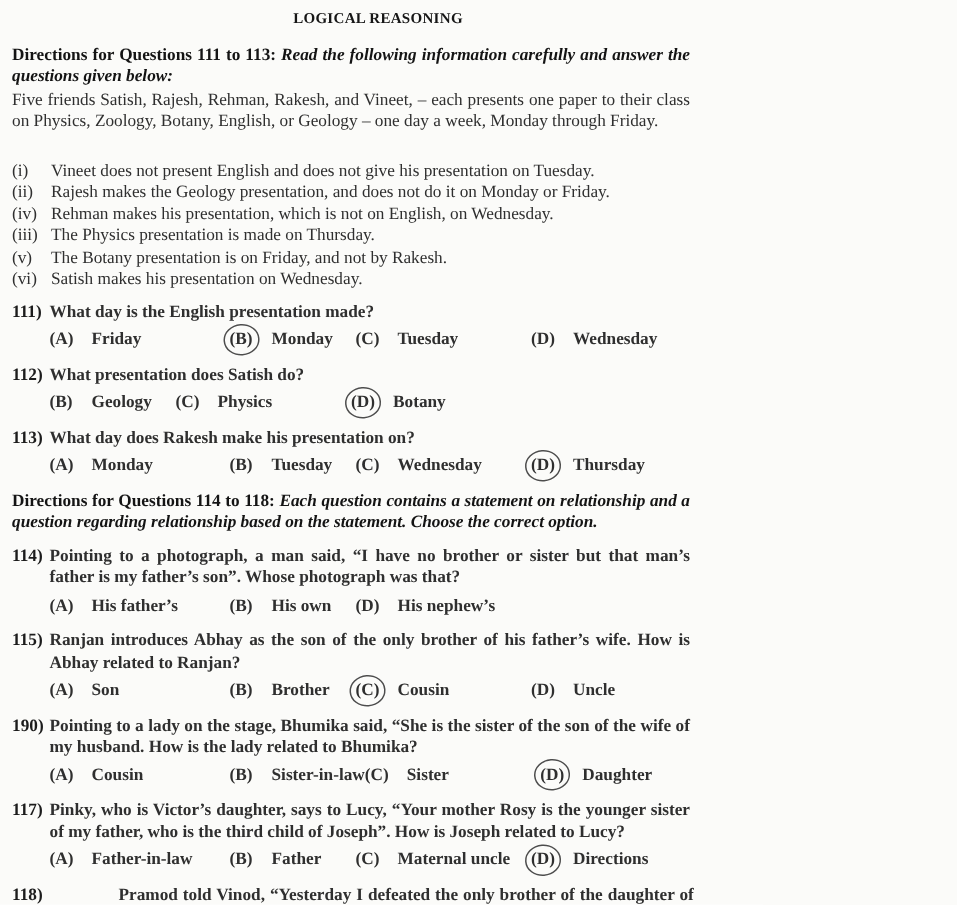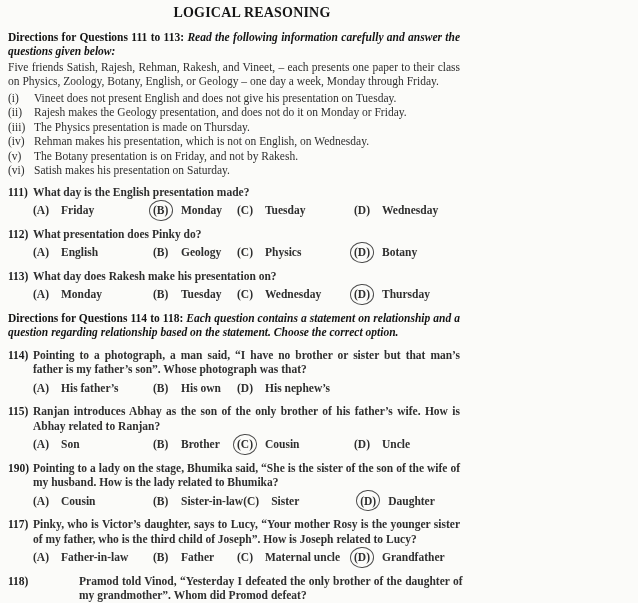--- a/index.html
+++ b/index.html
@@ -13,33 +13,33 @@
     line-height:14.5px;
     overflow:hidden;
     box-sizing:border-box;
     padding:6px 0 0 8px;
   }
   .content { width:452px; }
   .doc-title {
     width:488px;
     text-align:center;
     font-weight:bold;
-    font-size:14px;
+    font-size:10px;
     color:#161616;
     margin-bottom:9px;
     letter-spacing:.2px;
   }
   .dir {
     text-align:justify;
     color:#1f1f1f;
     margin-bottom:1px;
   }
   .dir .dir-label { font-weight:bold; color:#141414; }
   .dir .dir-text  { font-weight:bold; font-style:italic; color:#141414; }
-  .intro { text-align:justify; margin-bottom:2px; }
+  .intro { text-align:justify; margin-bottom:18px; }
   .clues { margin-bottom:7px; }
   .clue  { display:flex; }
   .clue-num { flex:0 0 26px; }
   .clue-text { flex:1; }
   .question { margin-bottom:9px; display:flex; }
   .question.last { margin-bottom:0;gap:46px; }
   .q-num { flex:0 0 25px; font-weight:bold; color:#1c1c1c; }
   .q-body { flex:1;font-weight:bold; }
   .q-text { text-align:justify; }
   .opts { display:flex; margin-top:4px; }
@@ -76,56 +76,55 @@
     <div class="clues">
       <div class="clue">
         <span class="clue-num">(i)</span>
         <span class="clue-text">Vineet does not present English and does not give his presentation on Tuesday.</span>
       </div>
       <div class="clue">
         <span class="clue-num">(ii)</span>
         <span class="clue-text">Rajesh makes the Geology presentation, and does not do it on Monday or Friday.</span>
       </div>
       <div class="clue">
+        <span class="clue-num">(iv)</span>
+        <span class="clue-text">Rehman makes his presentation, which is not on English, on Wednesday.</span>
+      </div>
+      <div class="clue">
         <span class="clue-num">(iii)</span>
         <span class="clue-text">The Physics presentation is made on Thursday.</span>
       </div>
       <div class="clue">
-        <span class="clue-num">(iv)</span>
-        <span class="clue-text">Rehman makes his presentation, which is not on English, on Wednesday.</span>
-      </div>
-      <div class="clue">
         <span class="clue-num">(v)</span>
         <span class="clue-text">The Botany presentation is on Friday, and not by Rakesh.</span>
       </div>
       <div class="clue">
         <span class="clue-num">(vi)</span>
-        <span class="clue-text">Satish makes his presentation on Saturday.</span>
+        <span class="clue-text">Satish makes his presentation on Wednesday.</span>
       </div>
     </div>
 
     <div class="question">
       <span class="q-num">111)</span>
       <div class="q-body">
         <div class="q-text">What day is the English presentation made?</div>
         <div class="opts">
           <span class="opt opt-a"><span class="opt-letter">(A)</span><span>Friday</span></span>
           <span class="opt opt-b"><span class="opt-letter circled">(B)</span><span>Monday</span></span>
           <span class="opt opt-c"><span class="opt-letter">(C)</span><span>Tuesday</span></span>
           <span class="opt opt-d"><span class="opt-letter">(D)</span><span>Wednesday</span></span>
         </div>
       </div>
     </div>
 
     <div class="question">
       <span class="q-num">112)</span>
       <div class="q-body">
-        <div class="q-text">What presentation does Pinky do?</div>
-        <div class="opts">
-          <span class="opt opt-a"><span class="opt-letter">(A)</span><span>English</span></span>
+        <div class="q-text">What presentation does Satish do?</div>
+        <div class="opts">
           <span class="opt opt-b"><span class="opt-letter">(B)</span><span>Geology</span></span>
           <span class="opt opt-c"><span class="opt-letter">(C)</span><span>Physics</span></span>
           <span class="opt opt-d"><span class="opt-letter circled">(D)</span><span>Botany</span></span>
         </div>
       </div>
     </div>
 
     <div class="question">
       <span class="q-num">113)</span>
       <div class="q-body">
@@ -183,21 +182,21 @@
     </div>
 
     <div class="question">
       <span class="q-num">117)</span>
       <div class="q-body">
         <div class="q-text">Pinky, who is Victor’s daughter, says to Lucy, “Your mother Rosy is the younger sister of my father, who is the third child of Joseph”. How is Joseph related to Lucy?</div>
         <div class="opts">
           <span class="opt opt-a"><span class="opt-letter">(A)</span><span>Father-in-law</span></span>
           <span class="opt opt-b"><span class="opt-letter">(B)</span><span>Father</span></span>
           <span class="opt opt-c"><span class="opt-letter">(C)</span><span>Maternal uncle</span></span>
-          <span class="opt opt-d"><span class="opt-letter circled">(D)</span><span>Grandfather</span></span>
+          <span class="opt opt-d"><span class="opt-letter circled">(D)</span><span>Directions</span></span>
         </div>
       </div>
     </div>
 
     <div class="question last">
       <span class="q-num">118)</span>
       <div class="q-body">
         <div class="q-text">Pramod told Vinod, “Yesterday I defeated the only brother of the daughter of my grandmother”. Whom did Promod defeat?</div>
         <div class="opts">
           <span class="opt opt-a"><span class="opt-letter circled">(A)</span><span>Father</span></span>

